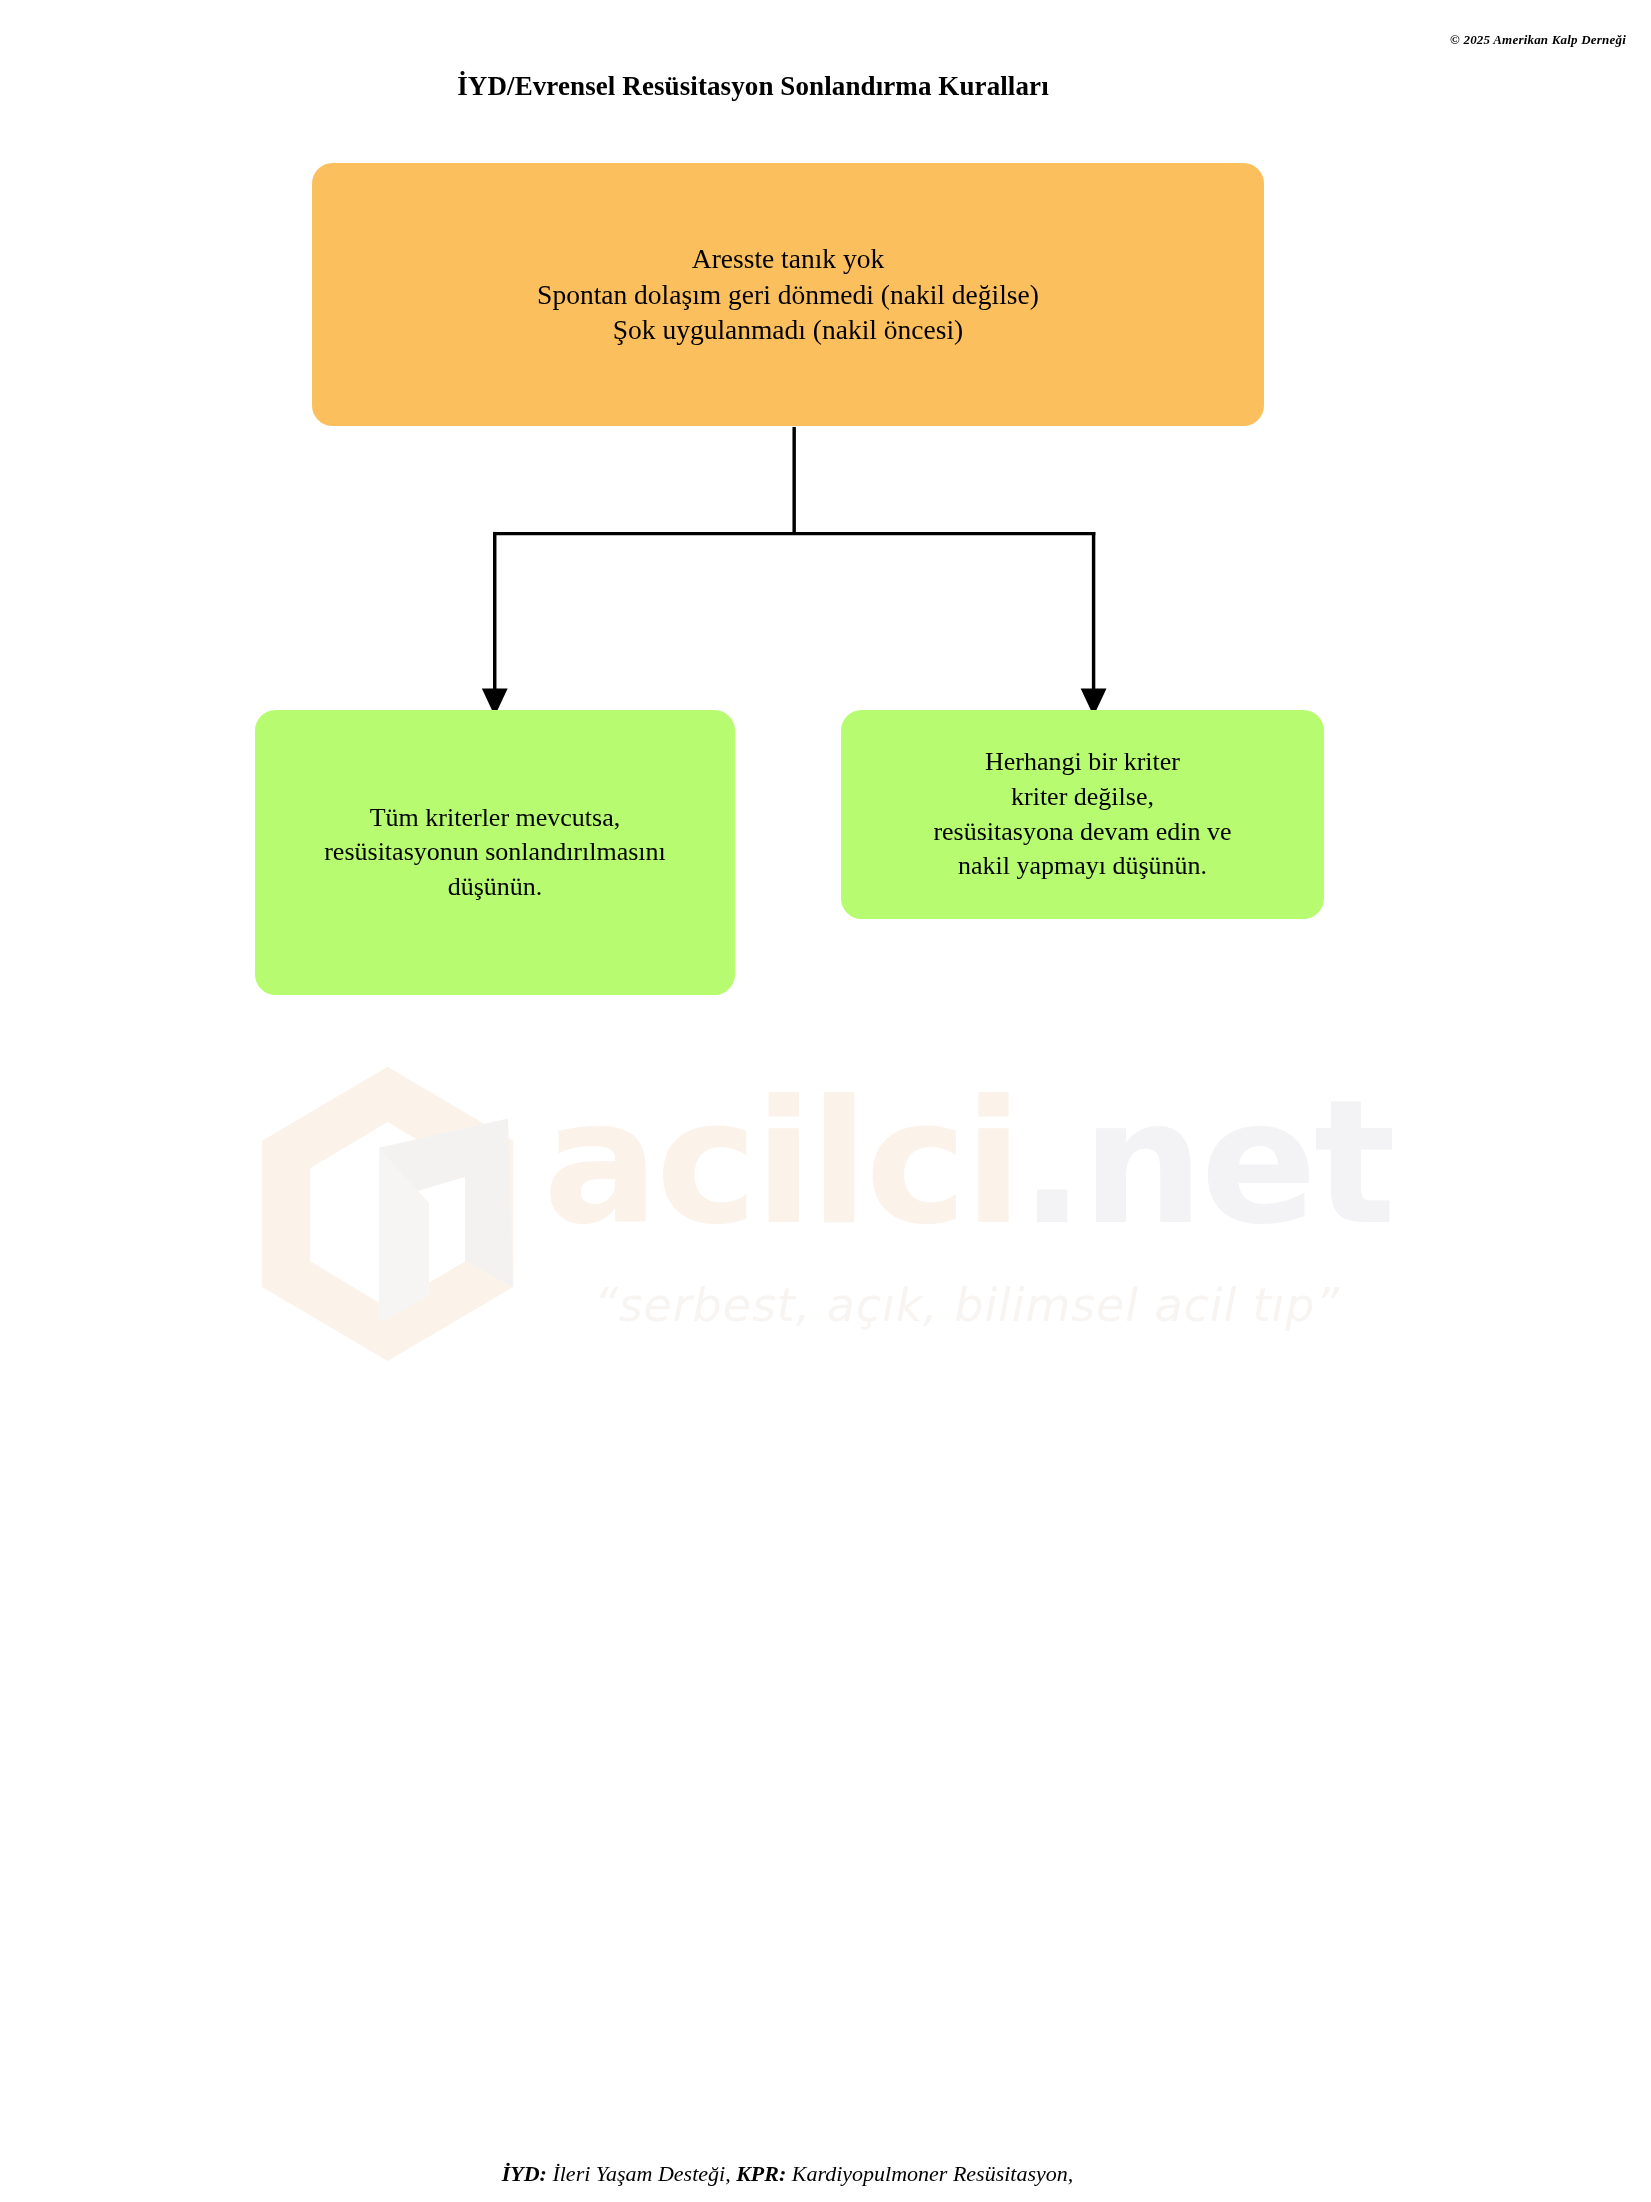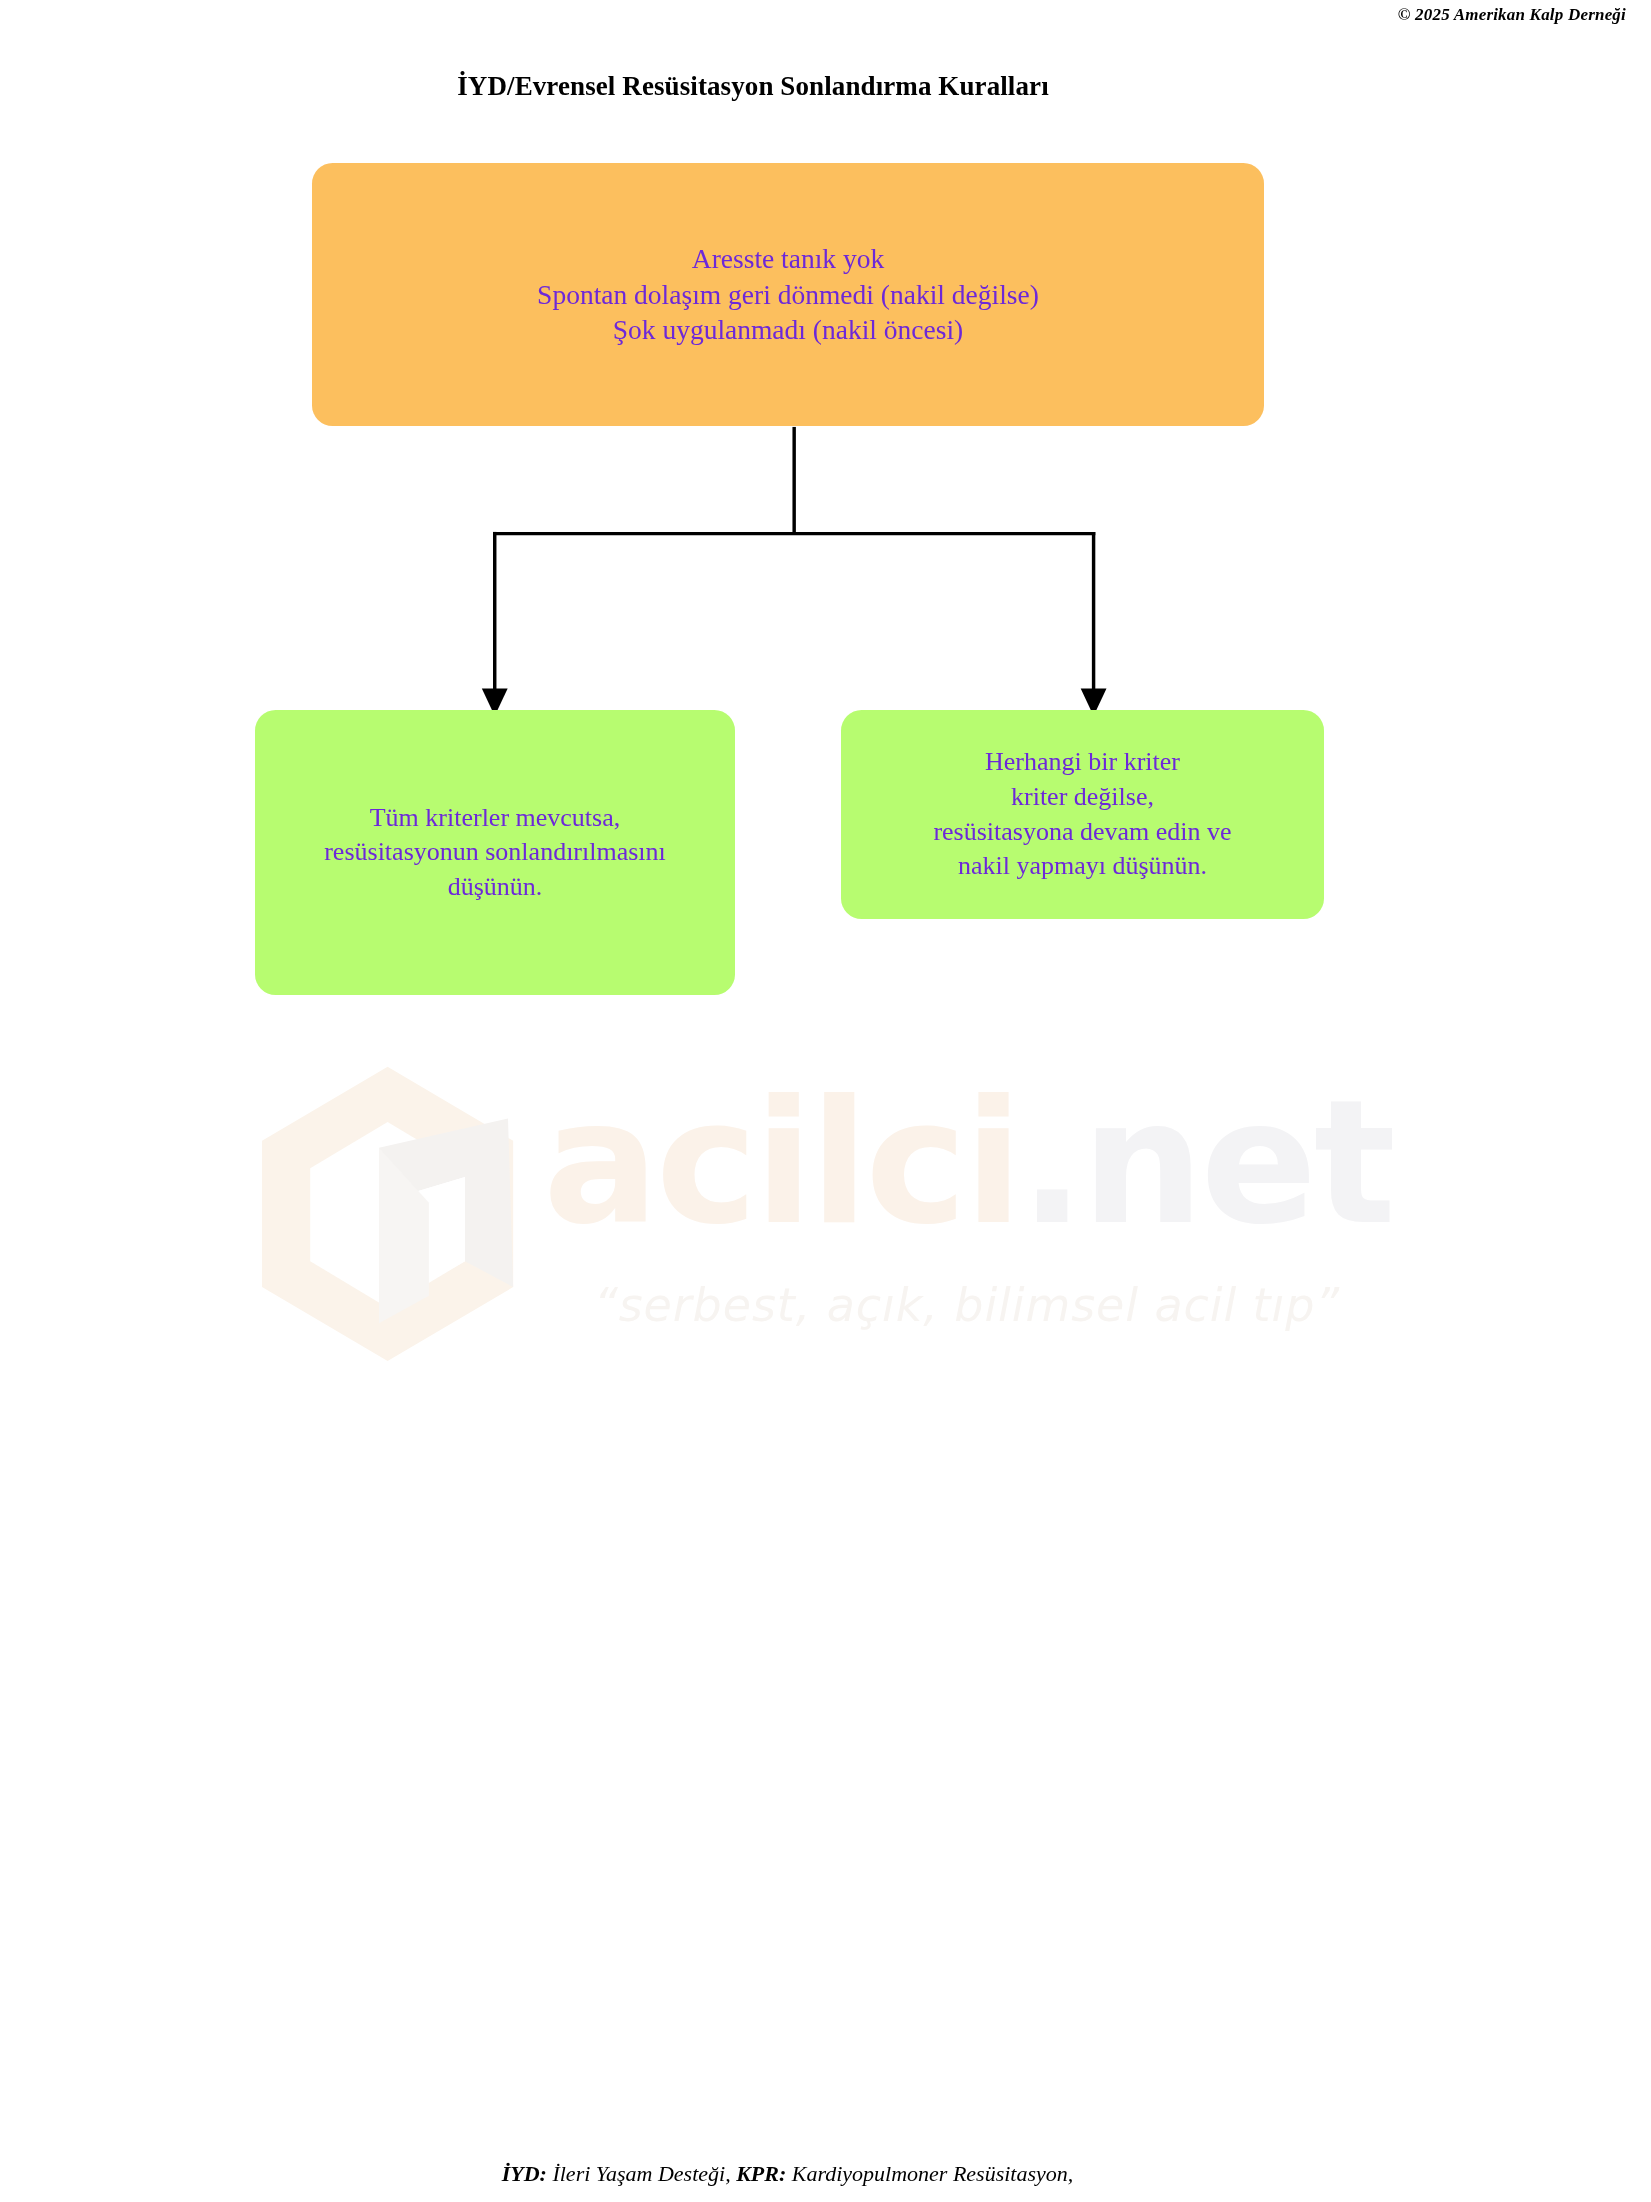--- a/index.html
+++ b/index.html
@@ -19,26 +19,26 @@
     width: 1652px;
     height: 2203px;
     margin: 0 auto;
     background: #ffffff;
     overflow: hidden;
   }
 
   
   .copyright {
     position: absolute;
-    top: 5px;
+    top: 32px;
     right: 26px;
     font-family: "Liberation Serif", "DejaVu Serif", serif;
     font-weight: bold;
     font-style: italic;
-    font-size: 17px;
+    font-size: 13px;
     letter-spacing: 0.2px;
     color: #000000;
     white-space: nowrap;
   }
 
   
   .page-title {
     position: absolute;
     top: 71px;
     left: 0;
@@ -101,21 +101,21 @@
     position: absolute;
     display: flex;
     align-items: center;
     justify-content: center;
     text-align: center;
     border-radius: 20.6px;
     box-sizing: border-box;
   }
   .node .node-text {
     font-family: "Liberation Serif", "DejaVu Serif", serif;
-    color: #6d28d9;
+    color: #000000;
   }
 
   #node-criteria {
     left: 312px;
     top: 163px;
     width: 952px;
     height: 263px;
     background: #fcbf5e;
   }
   #node-criteria .node-text {

